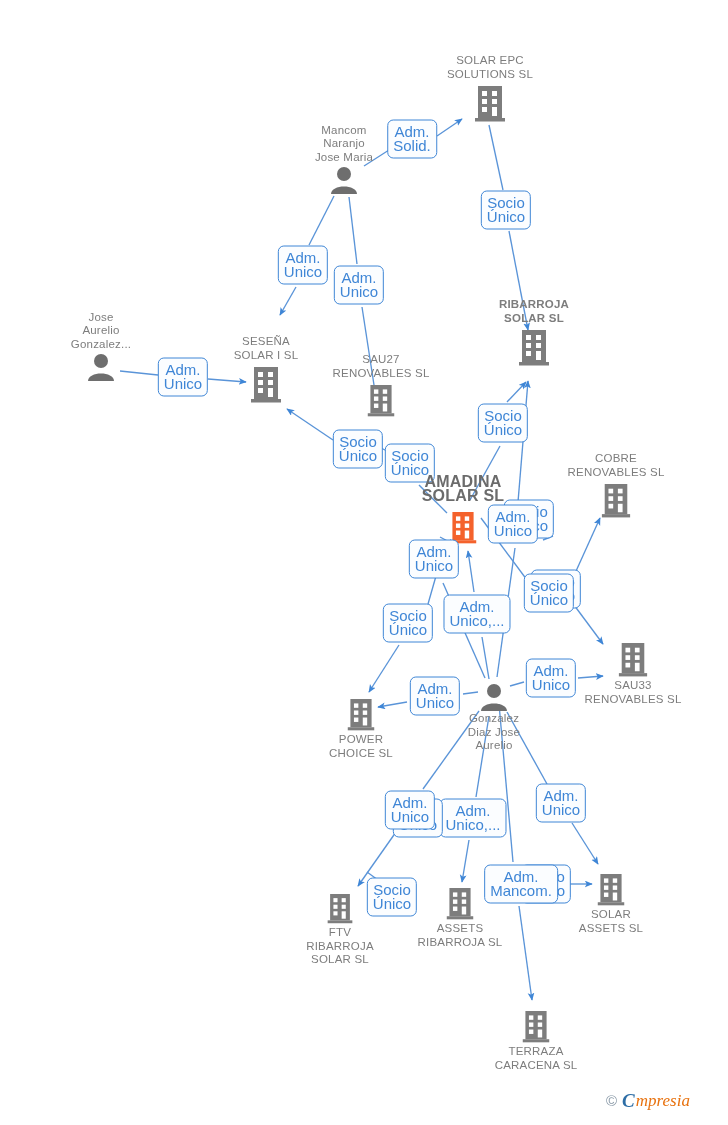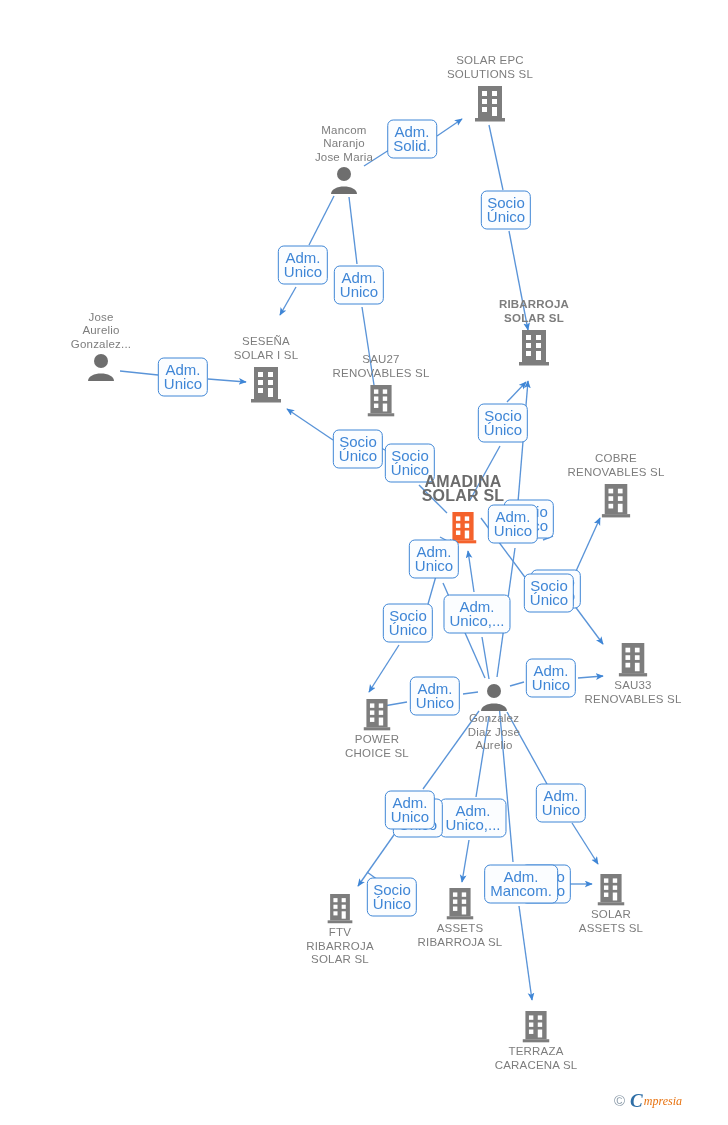--- a/index.html
+++ b/index.html
@@ -249,21 +249,21 @@
   <div class="node person capbelow" style="left:494px;top:697px;">
     <svg class="glyph" width="30" height="28" viewBox="0 0 30 28">
       <circle cx="15" cy="8" r="7" fill="#6e6e6e"></circle>
       <path d="M2,28 C2,18 28,18 28,28 Z" fill="#6e6e6e"></path>
     </svg>
     <div class="caption">
       <span>Gonzalez</span><br><span>Diaz Jose</span><br><span>Aurelio</span>
     </div>
   </div>
 
-  <div class="node company" style="left:377px;top:714px;">
+  <div class="node company" style="left:361px;top:714px;">
     <svg class="glyph" width="30" height="34" viewBox="0 0 34 38">
       <rect x="5" y="2" width="24" height="32" fill="#7d7d7d"></rect>
         <rect x="2" y="34" width="30" height="3.5" fill="#7d7d7d"></rect>
       <rect x="9" y="7" width="5" height="5" fill="#fff"></rect>
         <rect x="19" y="7" width="5" height="5" fill="#fff"></rect>
       <rect x="9" y="15" width="5" height="5" fill="#fff"></rect>
         <rect x="19" y="15" width="5" height="5" fill="#fff"></rect>
       <rect x="9" y="23" width="5" height="5" fill="#fff"></rect>
         <rect x="19" y="23" width="5" height="9" fill="#fff"></rect>
     </svg>
@@ -366,17 +366,17 @@
   <div class="rel" style="left:392px;top:897px;"><span>Socio</span><span class="l2">Único</span></div>
 
   <div class="rel" style="left:546px;top:884px;z-index:3;"><span>Socio</span><span class="l2">Único</span></div>
   <div class="rel" style="left:521px;top:884px;z-index:4;"><span>Adm.</span><span class="l2">Mancom.</span></div>
 
   <div style="position:absolute;left:648px;top:1100px;transform:translate(-50%,-50%);
               display:flex;align-items:center;gap:5px;">
     <span style="color:#8a9aa8;font-size:15px;">©</span>
     <span style="font-family:'Liberation Serif',serif;font-size:19px;color:#2e6ea6;
                  font-style:italic;font-weight:bold;line-height:1;">C</span>
-    <span style="font-family:'Liberation Serif',serif;font-size:12px;color:#e8720f;
+    <span style="font-family:'Liberation Serif',serif;font-size:17px;color:#e8720f;
                  font-style:italic;margin-left:-4px;line-height:1;">mpresia</span>
   </div>
 
 </div>
 
 </body></html>

